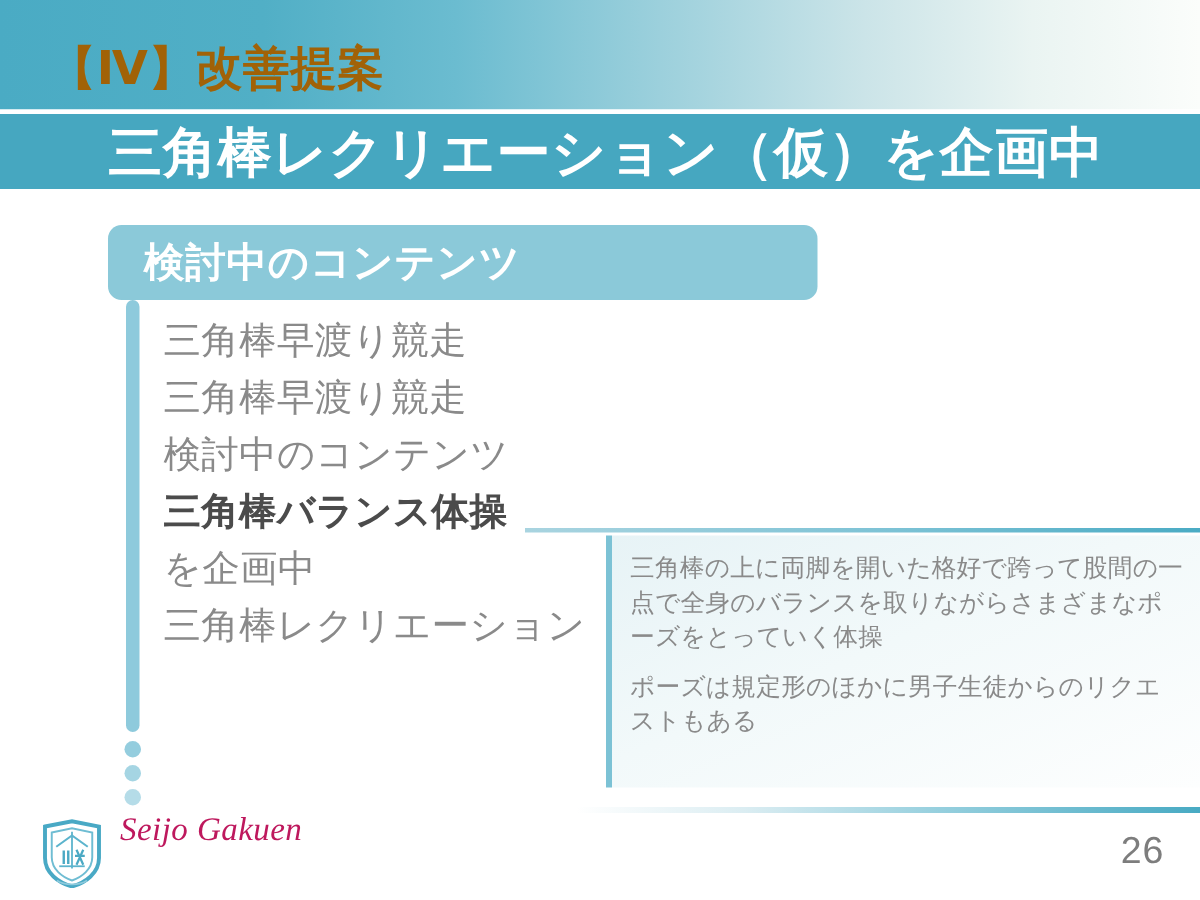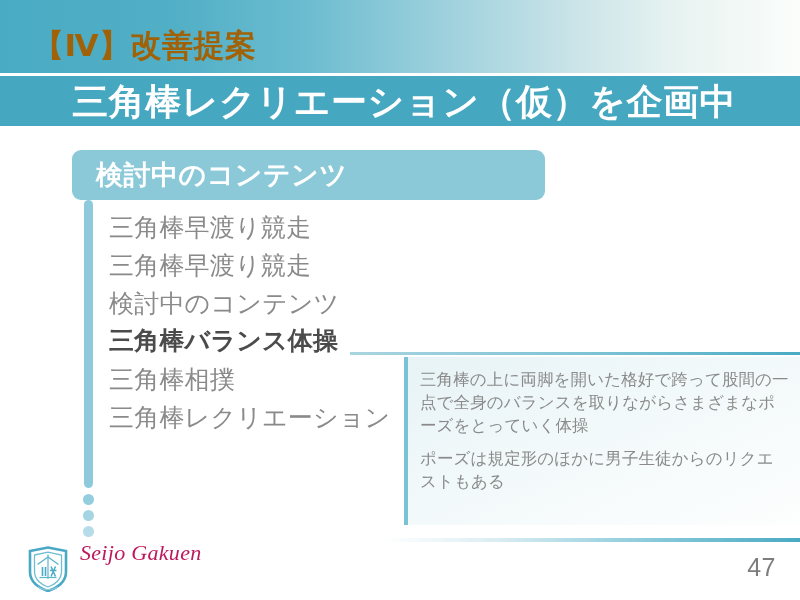--- a/index.html
+++ b/index.html
@@ -130,21 +130,20 @@
     font-size: 25px;
     color: #8a8a8a;
     line-height: 38px;
     height: 38px;
     white-space: nowrap;
     letter-spacing: 0.2px;
   }
   .list-item.highlighted {
     color: #4b4b4b;
     font-weight: bold;
-    font-family: Liberation Serif, serif;
   }
 
   
   .connector-line {
     position: absolute;
     left: 350px;
     top: 352px;
     width: 450px;
     height: 3px;
     background: linear-gradient(to right, #a9d4e0 0%, #7cc2d5 55%, #4aabc4 100%);
@@ -228,21 +227,21 @@
 <div class="accent-bar"></div>
 <div class="accent-dot d1"></div>
 <div class="accent-dot d2"></div>
 <div class="accent-dot d3"></div>
 
 <div class="content-list">
   <div class="list-item">三角棒早渡り競走</div>
   <div class="list-item">三角棒早渡り競走</div>
   <div class="list-item">検討中のコンテンツ</div>
   <div class="list-item highlighted">三角棒バランス体操</div>
-  <div class="list-item">三角棒相撲</div>
+  <div class="list-item">を企画中</div>
   <div class="list-item">三角棒レクリエーション</div>
 </div>
 
 <div class="connector-line"></div>
 
 <div class="description-panel">
   <p class="desc-paragraph">三角棒の上に両脚を開いた格好で跨って股間の一点で全身のバランスを取りながらさまざまなポーズをとっていく体操</p>
   <p class="desc-paragraph">ポーズは規定形のほかに男子生徒からのリクエストもある</p>
 </div>
 
@@ -254,13 +253,13 @@
   <path d="M22 8.5 L22 33" stroke="#5cb4cd" stroke-width="1.2"></path>
   <path d="M11.5 18.5 L22 11 L32.5 18.5" fill="none" stroke="#5cb4cd" stroke-width="1.4"></path>
   <path d="M13.5 31.5 L30.5 31.5" stroke="#5cb4cd" stroke-width="1.2"></path>
   <path d="M16.5 21 L16.5 30 M19.5 21 L19.5 30" stroke="#4ba9c4" stroke-width="1.6"></path>
   <path d="M25 20.5 L29.5 30.5 M29.5 20.5 L25 30.5 M24 24.5 L30.5 24.5" stroke="#4ba9c4" stroke-width="1.5"></path>
   <path d="M12 41 C17 44.5 27 44.5 32 41" fill="none" stroke="#8ecadc" stroke-width="1.1"></path>
 </svg>
 
 <div class="footer-brand">Seijo Gakuen</div>
 
-<div class="footer-pagenum">47</div>
+<div class="footer-pagenum">26</div>
 
 </body></html>

